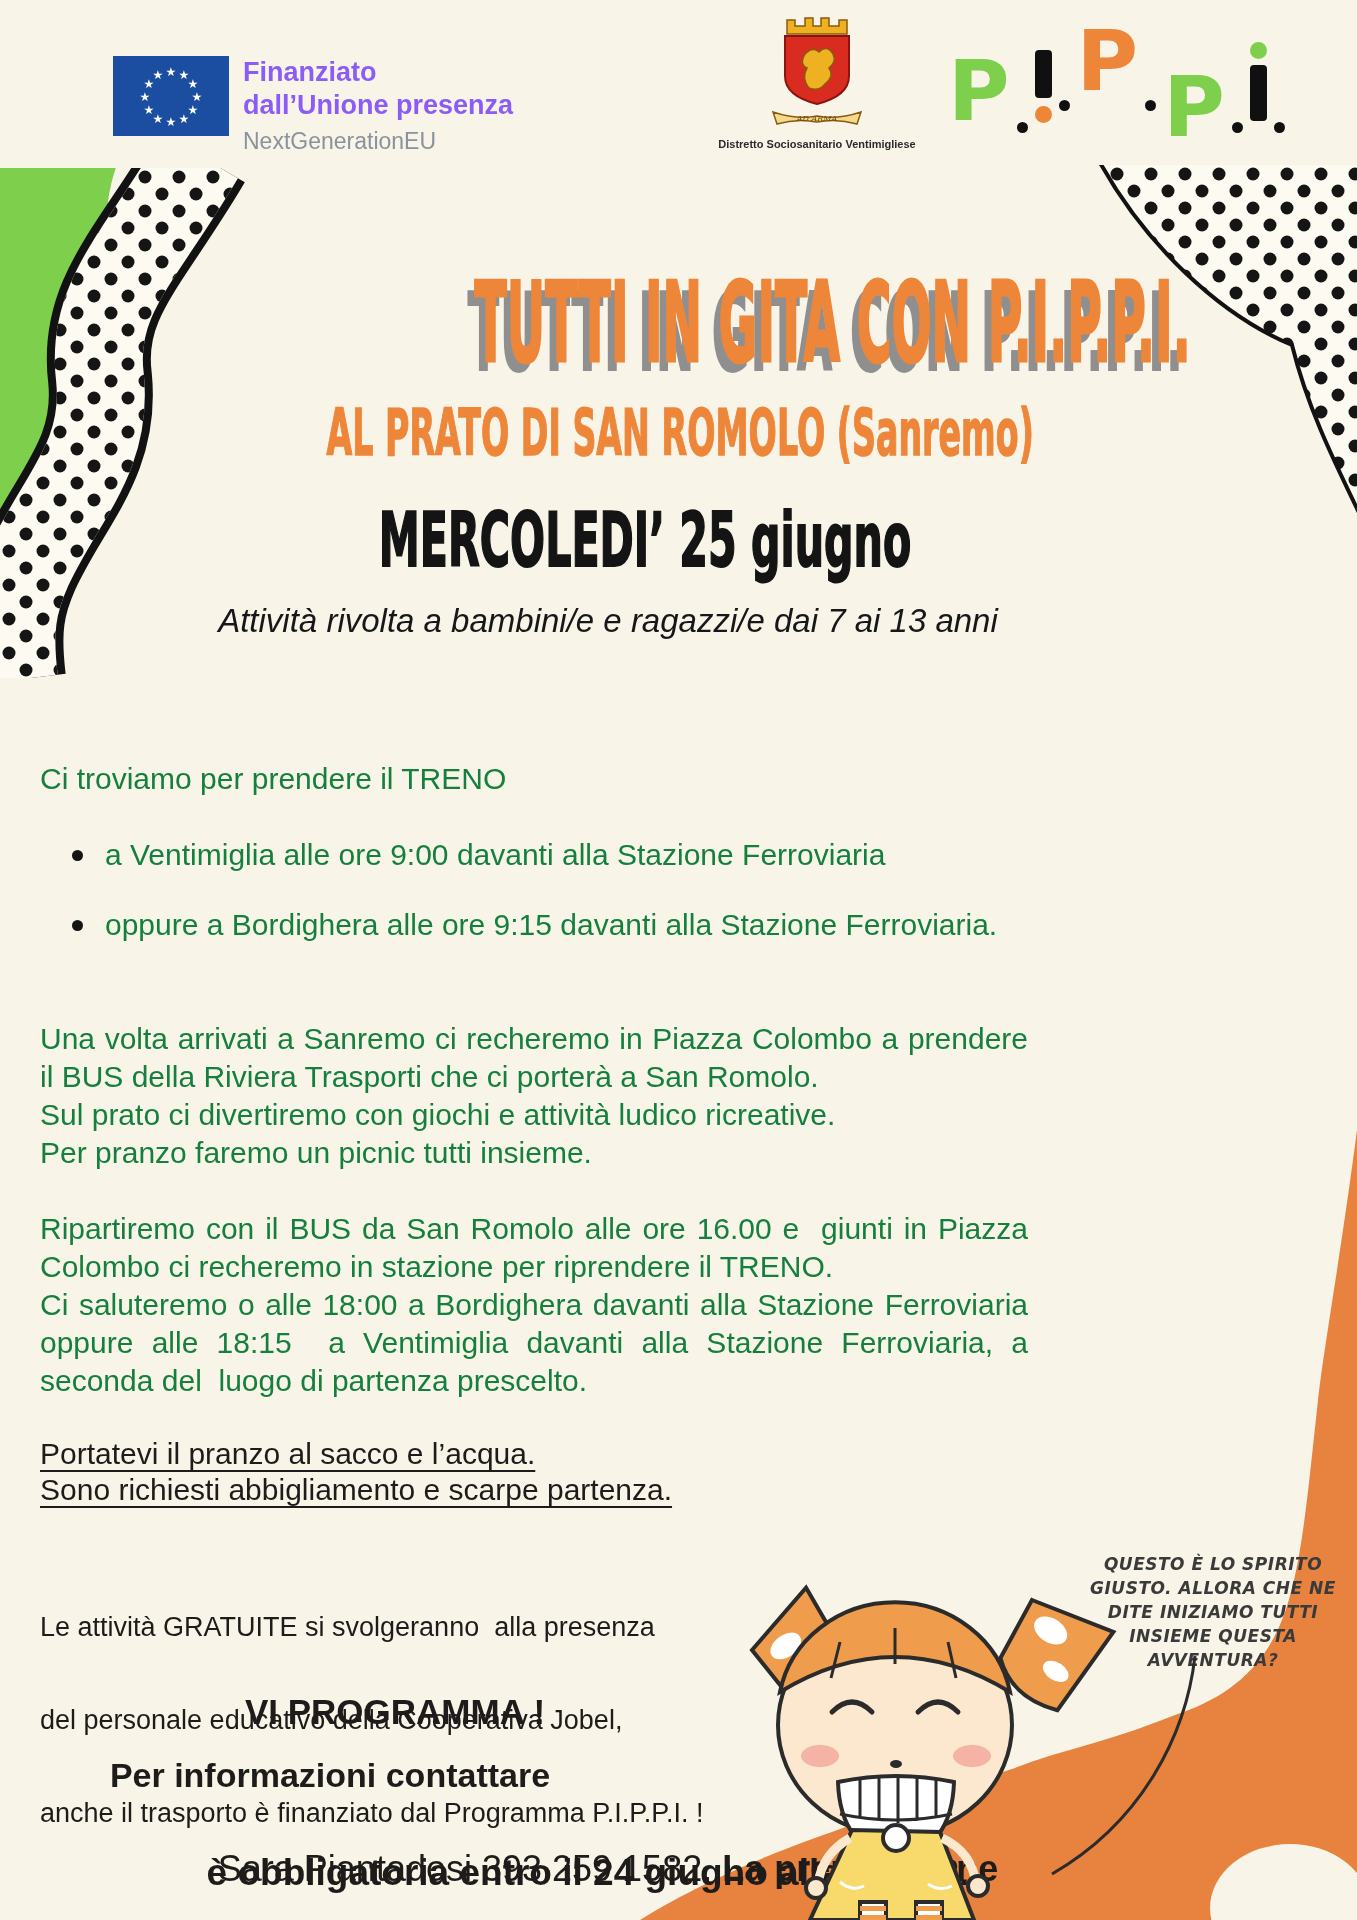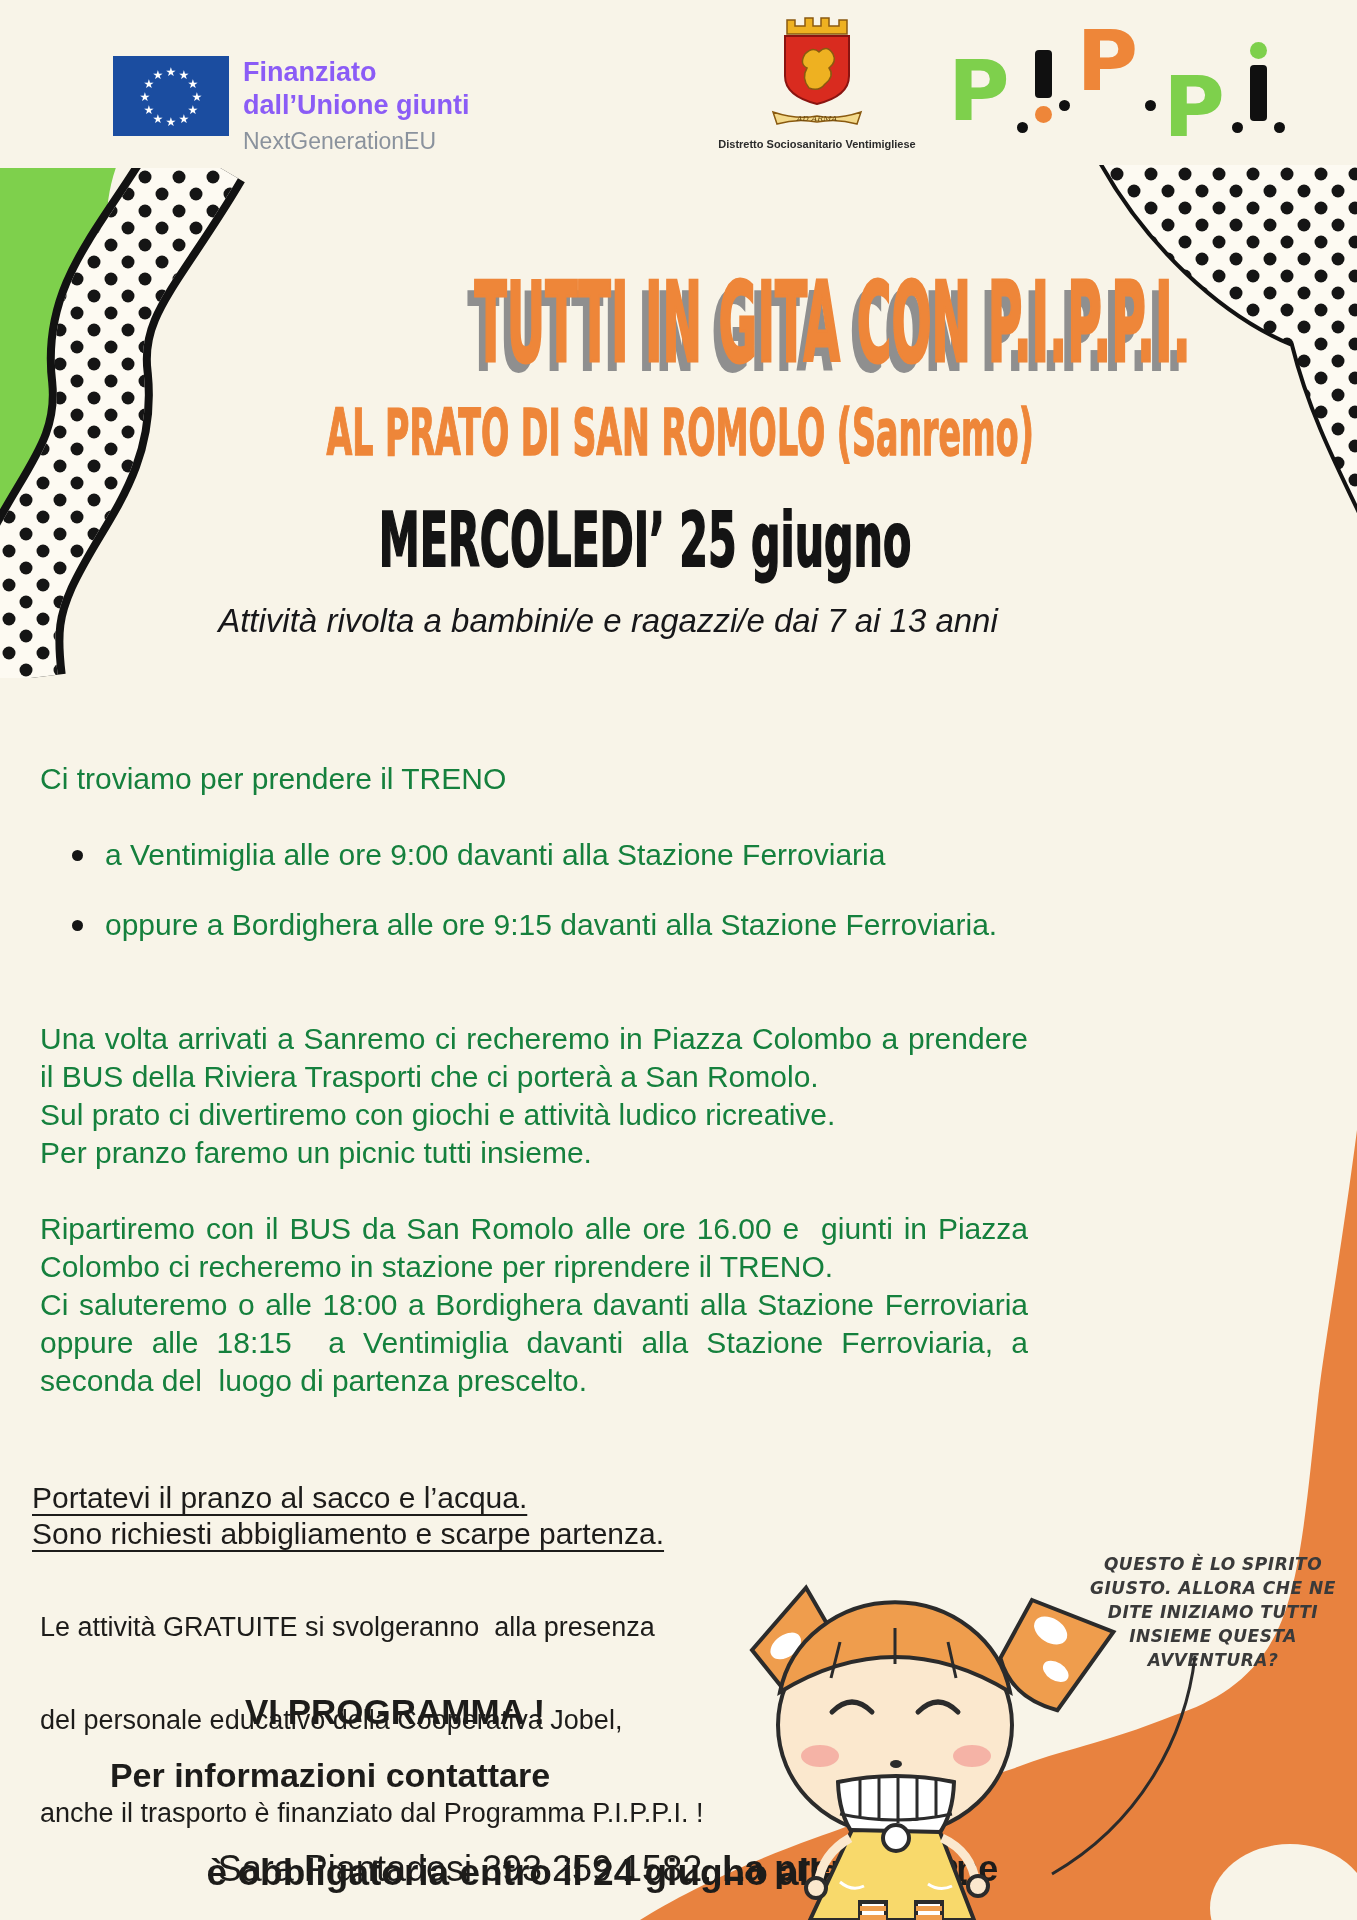--- a/index.html
+++ b/index.html
@@ -35,21 +35,21 @@
   
   .body-txt{font-size:30px;line-height:38px;color:#15803d;}
   .jst{text-align:justify;white-space:pre-wrap;}
   .intro{left:40px;top:760px;width:985px;}
   .bullet{left:72px;top:836px;width:950px;display:flex;}
   .bullet2{top:906px;}
   .bullet .bdot{width:11px;height:11px;border-radius:50%;background:#141414;margin:14px 22px 0 0;flex:none;}
   .para1{left:40px;top:1020px;width:988px;}
   .para2{left:40px;top:1210px;width:988px;}
   .para1 p,.para2 p{margin:0;}
-  .ulines{left:32px;top:1436px;font-size:30px;line-height:36px;margin-top:44px;}
+  .ulines{left:40px;top:1436px;font-size:30px;line-height:36px;}
   .ulines div{text-decoration:underline;text-underline-offset:6px;text-decoration-thickness:2px;}
   .notes{left:40px;top:1550px;font-size:27px;line-height:31px;white-space:pre-wrap;}
   
   .waiting{left:0;top:1692px;width:790px;text-align:center;font-weight:bold;font-size:35px;}
   .info{left:0;top:1756px;width:660px;text-align:center;font-weight:bold;font-size:34px;}
   .contact{left:18px;top:1806px;width:1140px;text-align:center;font-size:36px;white-space:pre-wrap;}
   .contact .bold{font-weight:bold;}
   .booking{left:18px;top:1852px;width:1140px;text-align:center;font-size:37px;font-weight:bold;}
   
   .bubble{left:1072px;top:1552px;width:282px;text-align:center;font-family:"DejaVu Sans",sans-serif;
@@ -100,21 +100,21 @@
       <text x="58" y="70">★</text>
         <text x="45" y="67">★</text>
         <text x="36" y="58">★</text>
       <text x="32" y="45">★</text>
         <text x="36" y="32">★</text>
         <text x="45" y="23">★</text>
     </g>
   </svg>
   <div class="abs eu-text">
     <div class="b">Finanziato</div>
-    <div class="b">dall’Unione giunti</div>
+    <div class="b">dall’Unione presenza</div>
     <div class="g">NextGenerationEU</div>
   </div>
 
 
   <div class="abs district">
     <svg width="230" height="122" viewBox="0 0 230 122">
       <g transform="translate(115,0)">
         <path d="M-30,22 L-30,8 L-22,8 L-22,14 L-12,14 L-12,6 L-4,6 L-4,14 L4,14 L4,6 L12,6 L12,14 L22,14 L22,8 L30,8 L30,22 Z" fill="#eeb121" stroke="#8a5a10" stroke-width="1.5"></path>
         <path d="M-32,24 L32,24 L32,64 Q32,84 0,92 Q-32,84 -32,64 Z" fill="#d92b1f" stroke="#8a1410" stroke-width="2"></path>
         <path d="M-8,76 Q-16,66 -10,56 Q-18,52 -12,42 Q-4,34 2,40 Q10,32 16,42 Q20,50 12,56 Q18,64 8,72 Q2,80 -8,76 Z" fill="#eeb121" stroke="#8a5a10" stroke-width="1.5"></path>

